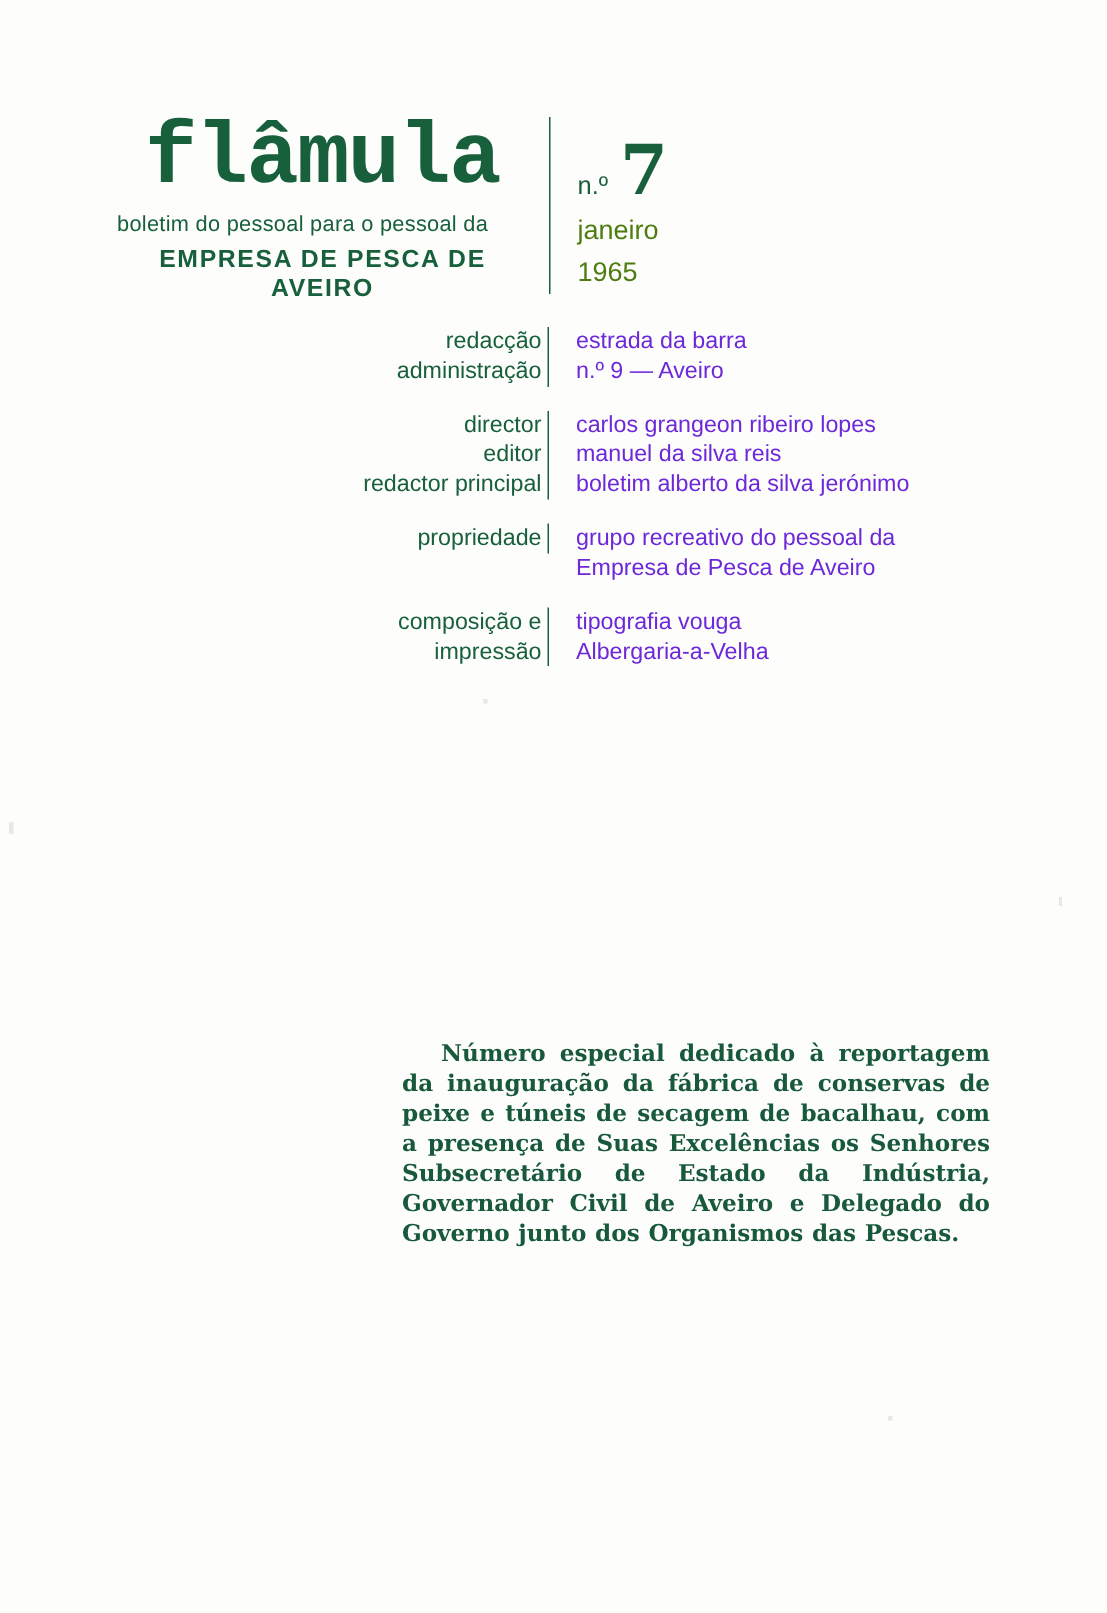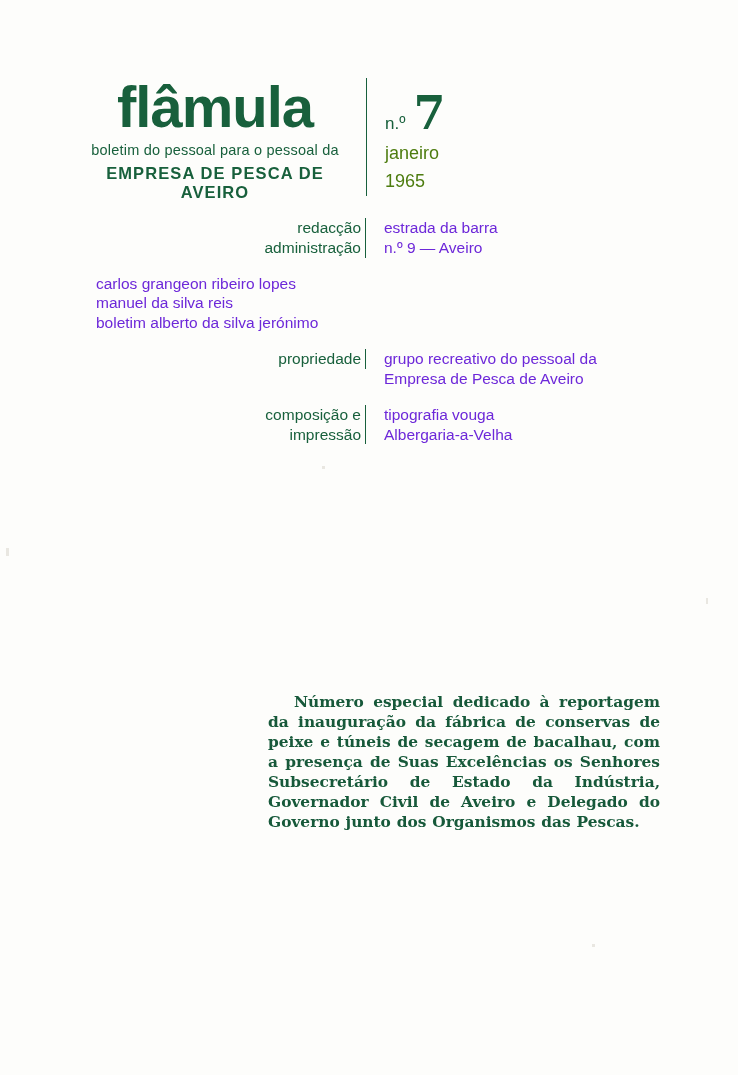--- a/index.html
+++ b/index.html
@@ -36,37 +36,37 @@
   }
 
   .masthead-left {
     width: 288px;
     padding-right: 14px;
     box-sizing: border-box;
     text-align: center;
   }
 
   .logo {
-    font-family: Liberation Sans, sans-serif;
+    font-family: Liberation Mono, monospace;
     font-weight: bold;
     font-size: 58px;
     line-height: 1.0;
     letter-spacing: -1px;
     color: #18603c;
     margin: 0 0 6px 0;
     text-align: center;
   }
 
   .tagline {
     font-family: "Liberation Sans", sans-serif;
     font-size: 14.5px;
     letter-spacing: 0.2px;
     color: #18603c;
     margin: 0 0 6px 0;
-    text-align: center;
+    text-align: left;
   }
 
   .company {
     font-family: "Liberation Sans", sans-serif;
     font-weight: bold;
     font-size: 16.5px;
     letter-spacing: 1.1px;
     color: #18603c;
     margin: 0;
     text-align: center;
@@ -197,20 +197,25 @@
         <span class="label-line">redacção</span>
         <span class="label-line">administração</span>
       </div>
       <div class="credit-value">
         <span class="credit-line">estrada da barra</span>
         <span class="credit-line">n.º 9 — Aveiro</span>
       </div>
     </div>
 
     <div class="credit-row">
+      <div class="credit-label">
+        <span class="label-line">director</span>
+        <span class="label-line">editor</span>
+        <span class="label-line">redactor principal</span>
+      </div>
       <div class="credit-value">
         <span class="credit-line">carlos grangeon ribeiro lopes</span>
         <span class="credit-line">manuel da silva reis</span>
         <span class="credit-line">boletim alberto da silva jerónimo</span>
       </div>
     </div>
 
     <div class="credit-row">
       <div class="credit-label">
         <span class="label-line">propriedade</span>

